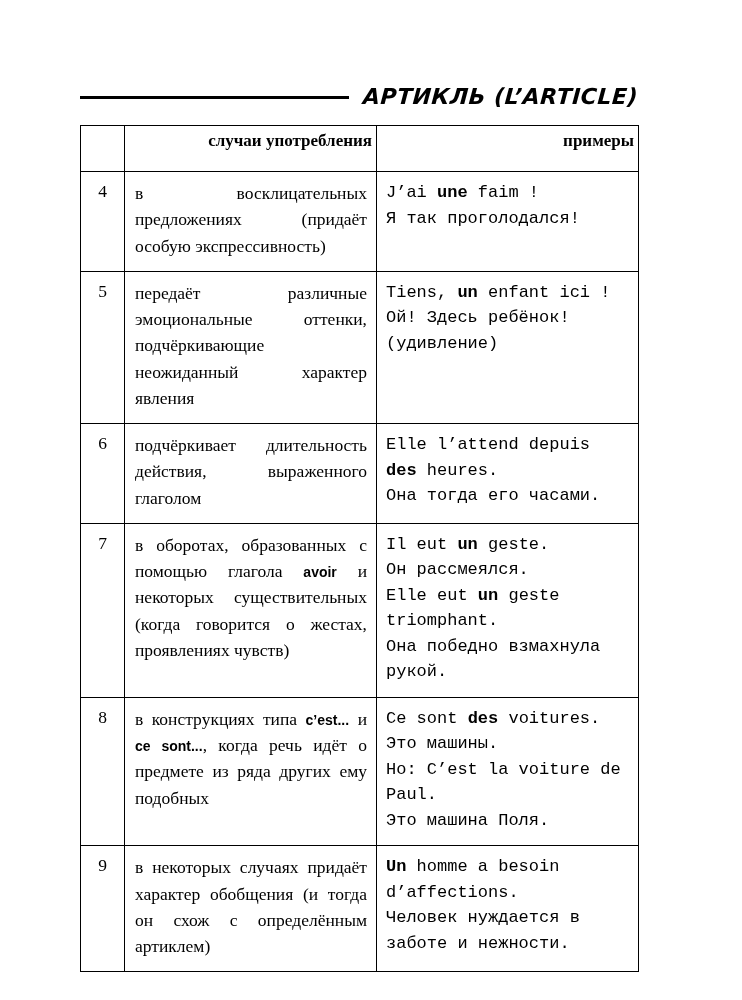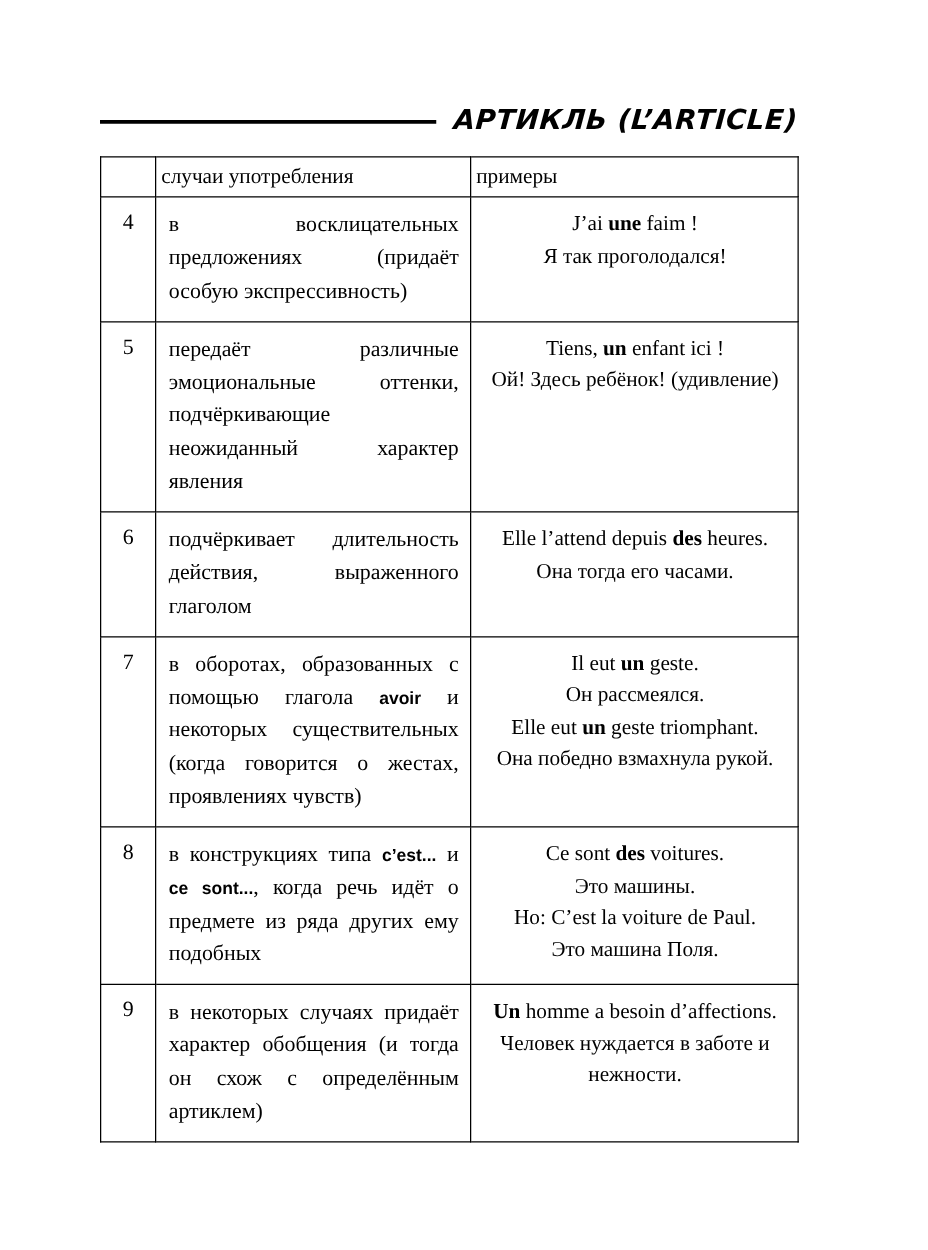--- a/index.html
+++ b/index.html
@@ -46,24 +46,24 @@
     border-collapse: collapse;
     width: 558px;
     table-layout: fixed;
   }
   .grammar-table th, .grammar-table td {
     border: 1.6px solid #000;
     vertical-align: top;
   }
   .grammar-table thead th {
     font-family: "Liberation Serif", serif;
-    font-weight: normal;
+    font-weight: bold;
     font-size: 17px;
-    text-align: left;
-    padding: 5px 4px 6px 4px;
+    text-align: right;
+    padding: 5px 4px 20px 4px;
   }
   th.col-num, td.col-num { width: 44px; }
   th.col-usage, td.col-usage { width: 252px; }
   th.col-examples, td.col-examples { width: 262px; }
   td.col-num {
     text-align: center;
     font-size: 17.5px;
     padding-top: 9px;
   }
   td.col-usage {
@@ -72,24 +72,23 @@
     line-height: 1.5;
     text-align: justify;
   }
   td.col-usage .seg-bold {
     font-family: "Liberation Sans", sans-serif;
     font-weight: bold;
     font-size: 14px;
   }
   td.col-examples {
     padding: 8px 8px 12px 9px;
-    font-family: Liberation Serif, serif;
+    font-family: Liberation Mono, monospace;
     font-size: 17px;
     line-height: 1.5;
-    text-align: center;
   }
   .example-line { margin: 0; }
   .example-line .seg-bold { font-weight: bold; }
   
   .page-number {
     text-align: center;
     margin-top: 50px;
     font-size: 19px;
     font-family: "Liberation Serif", serif;
   }

